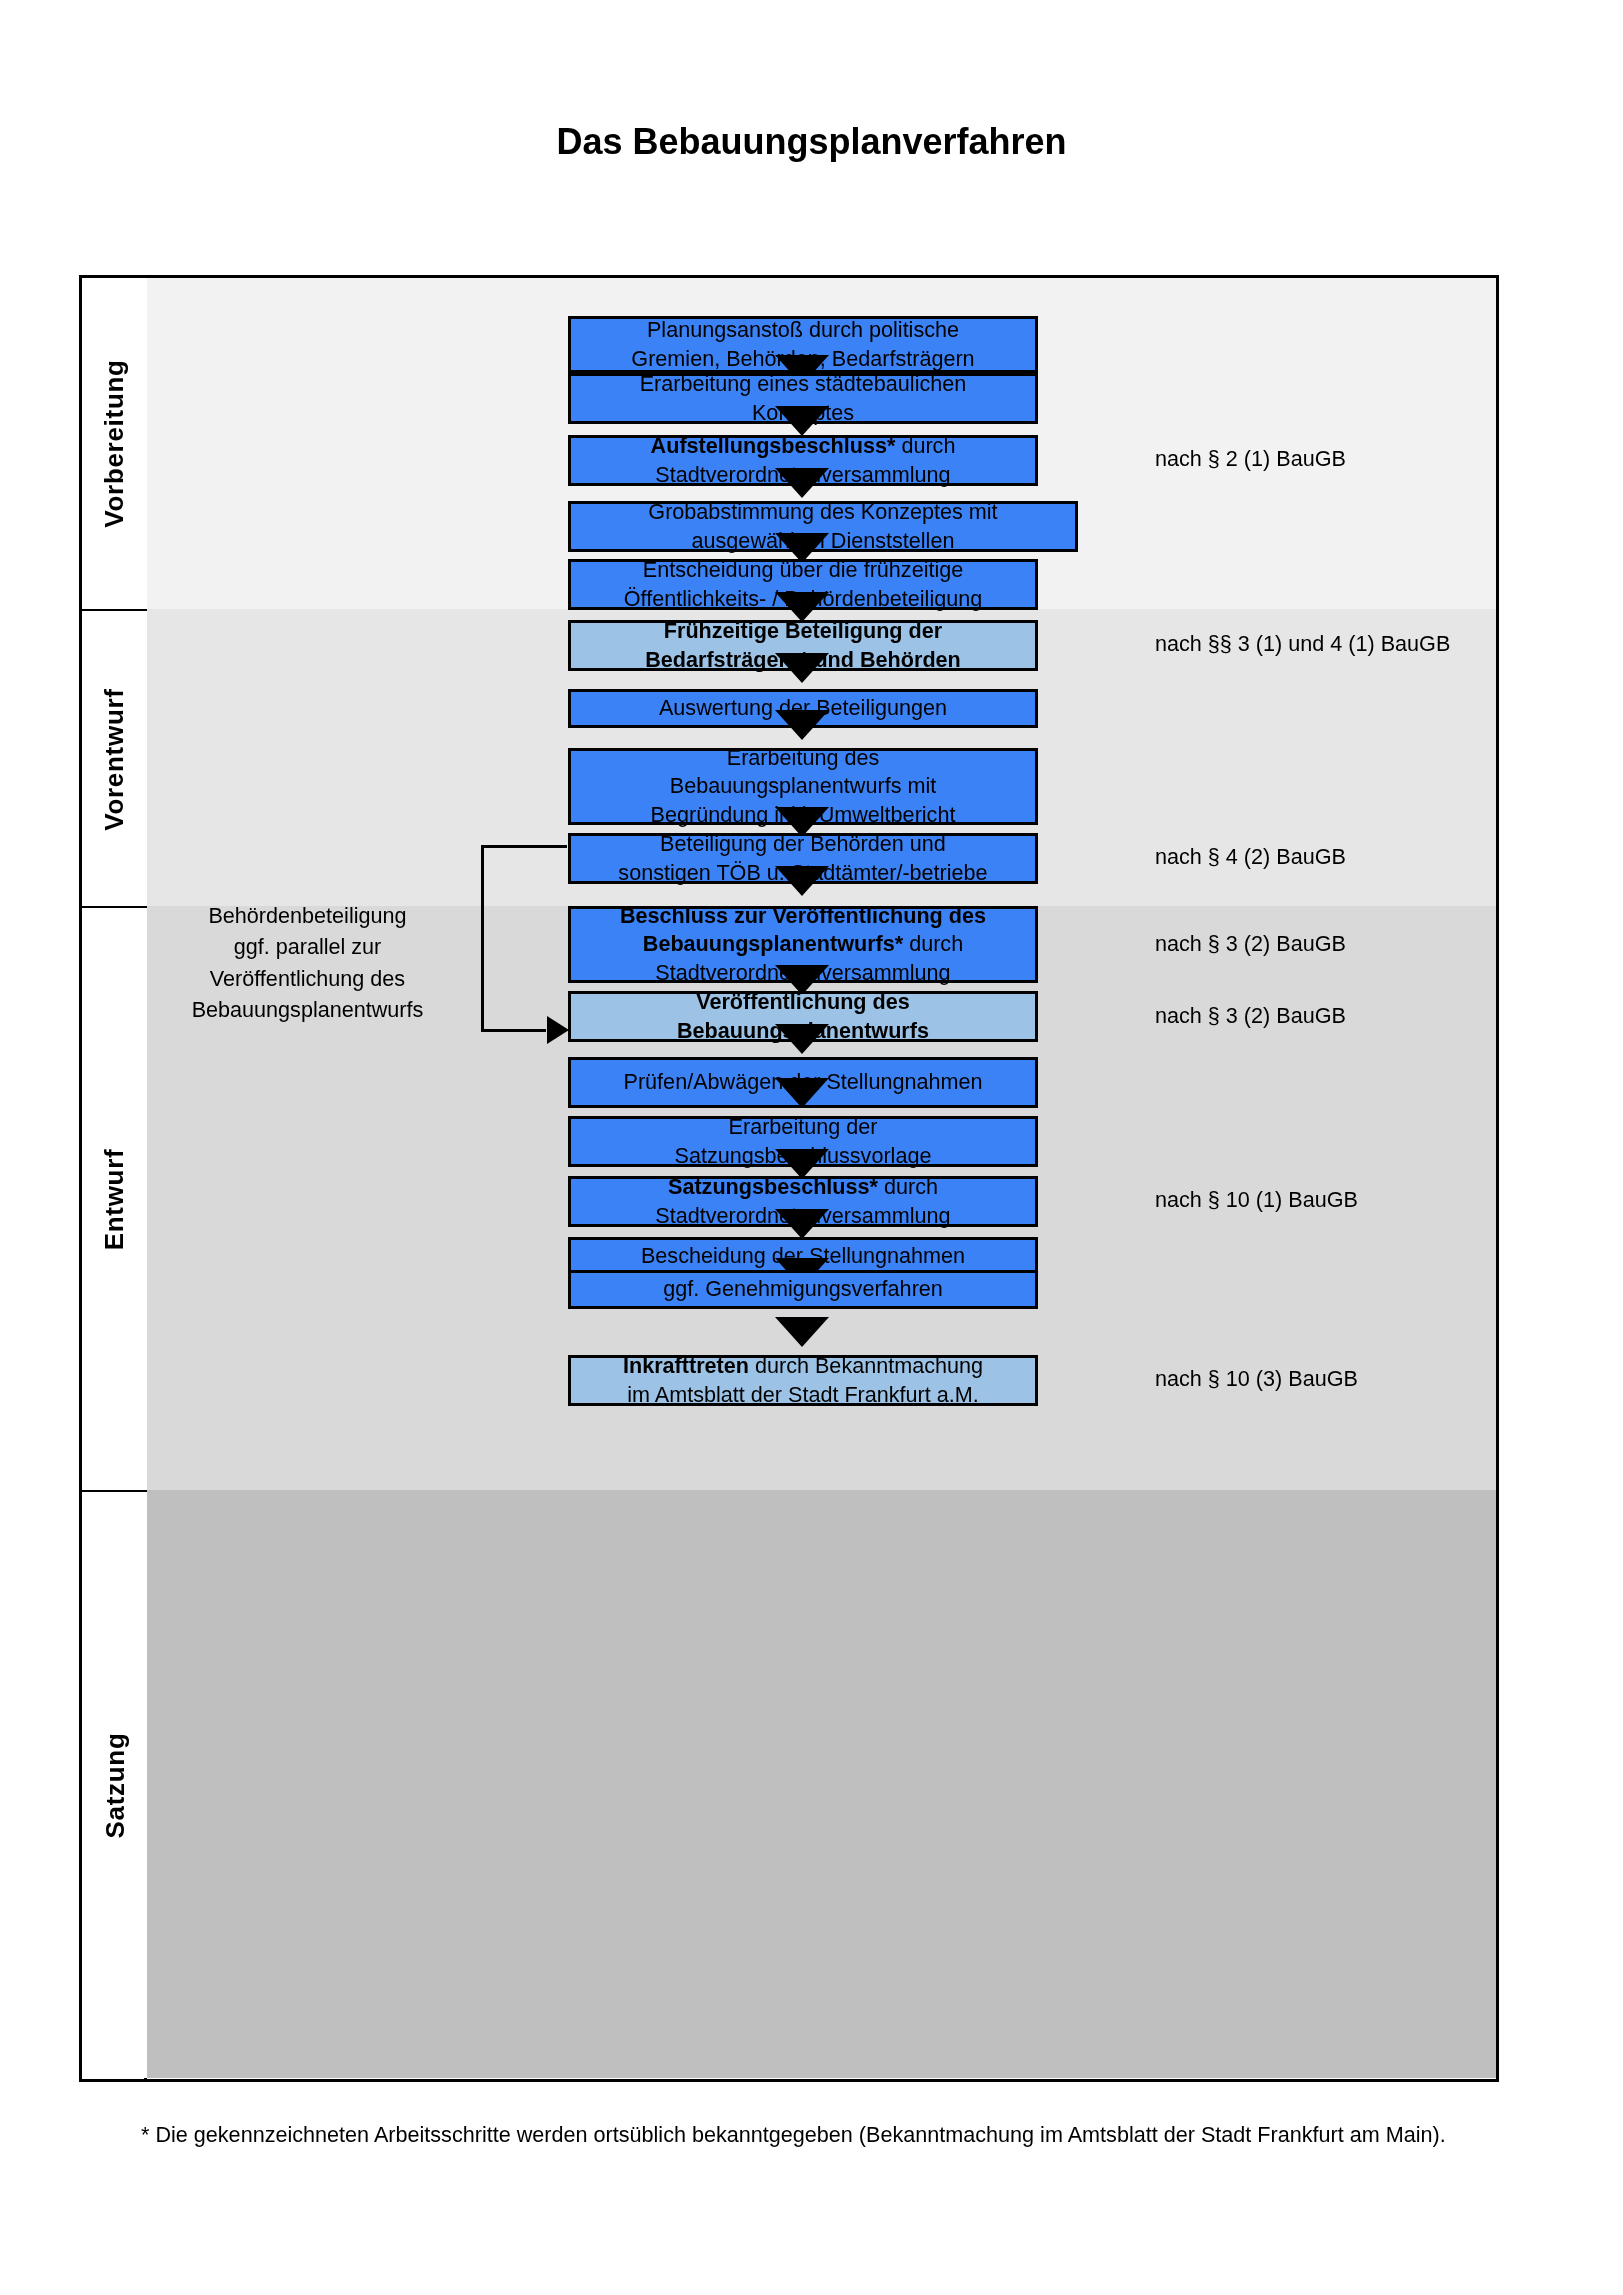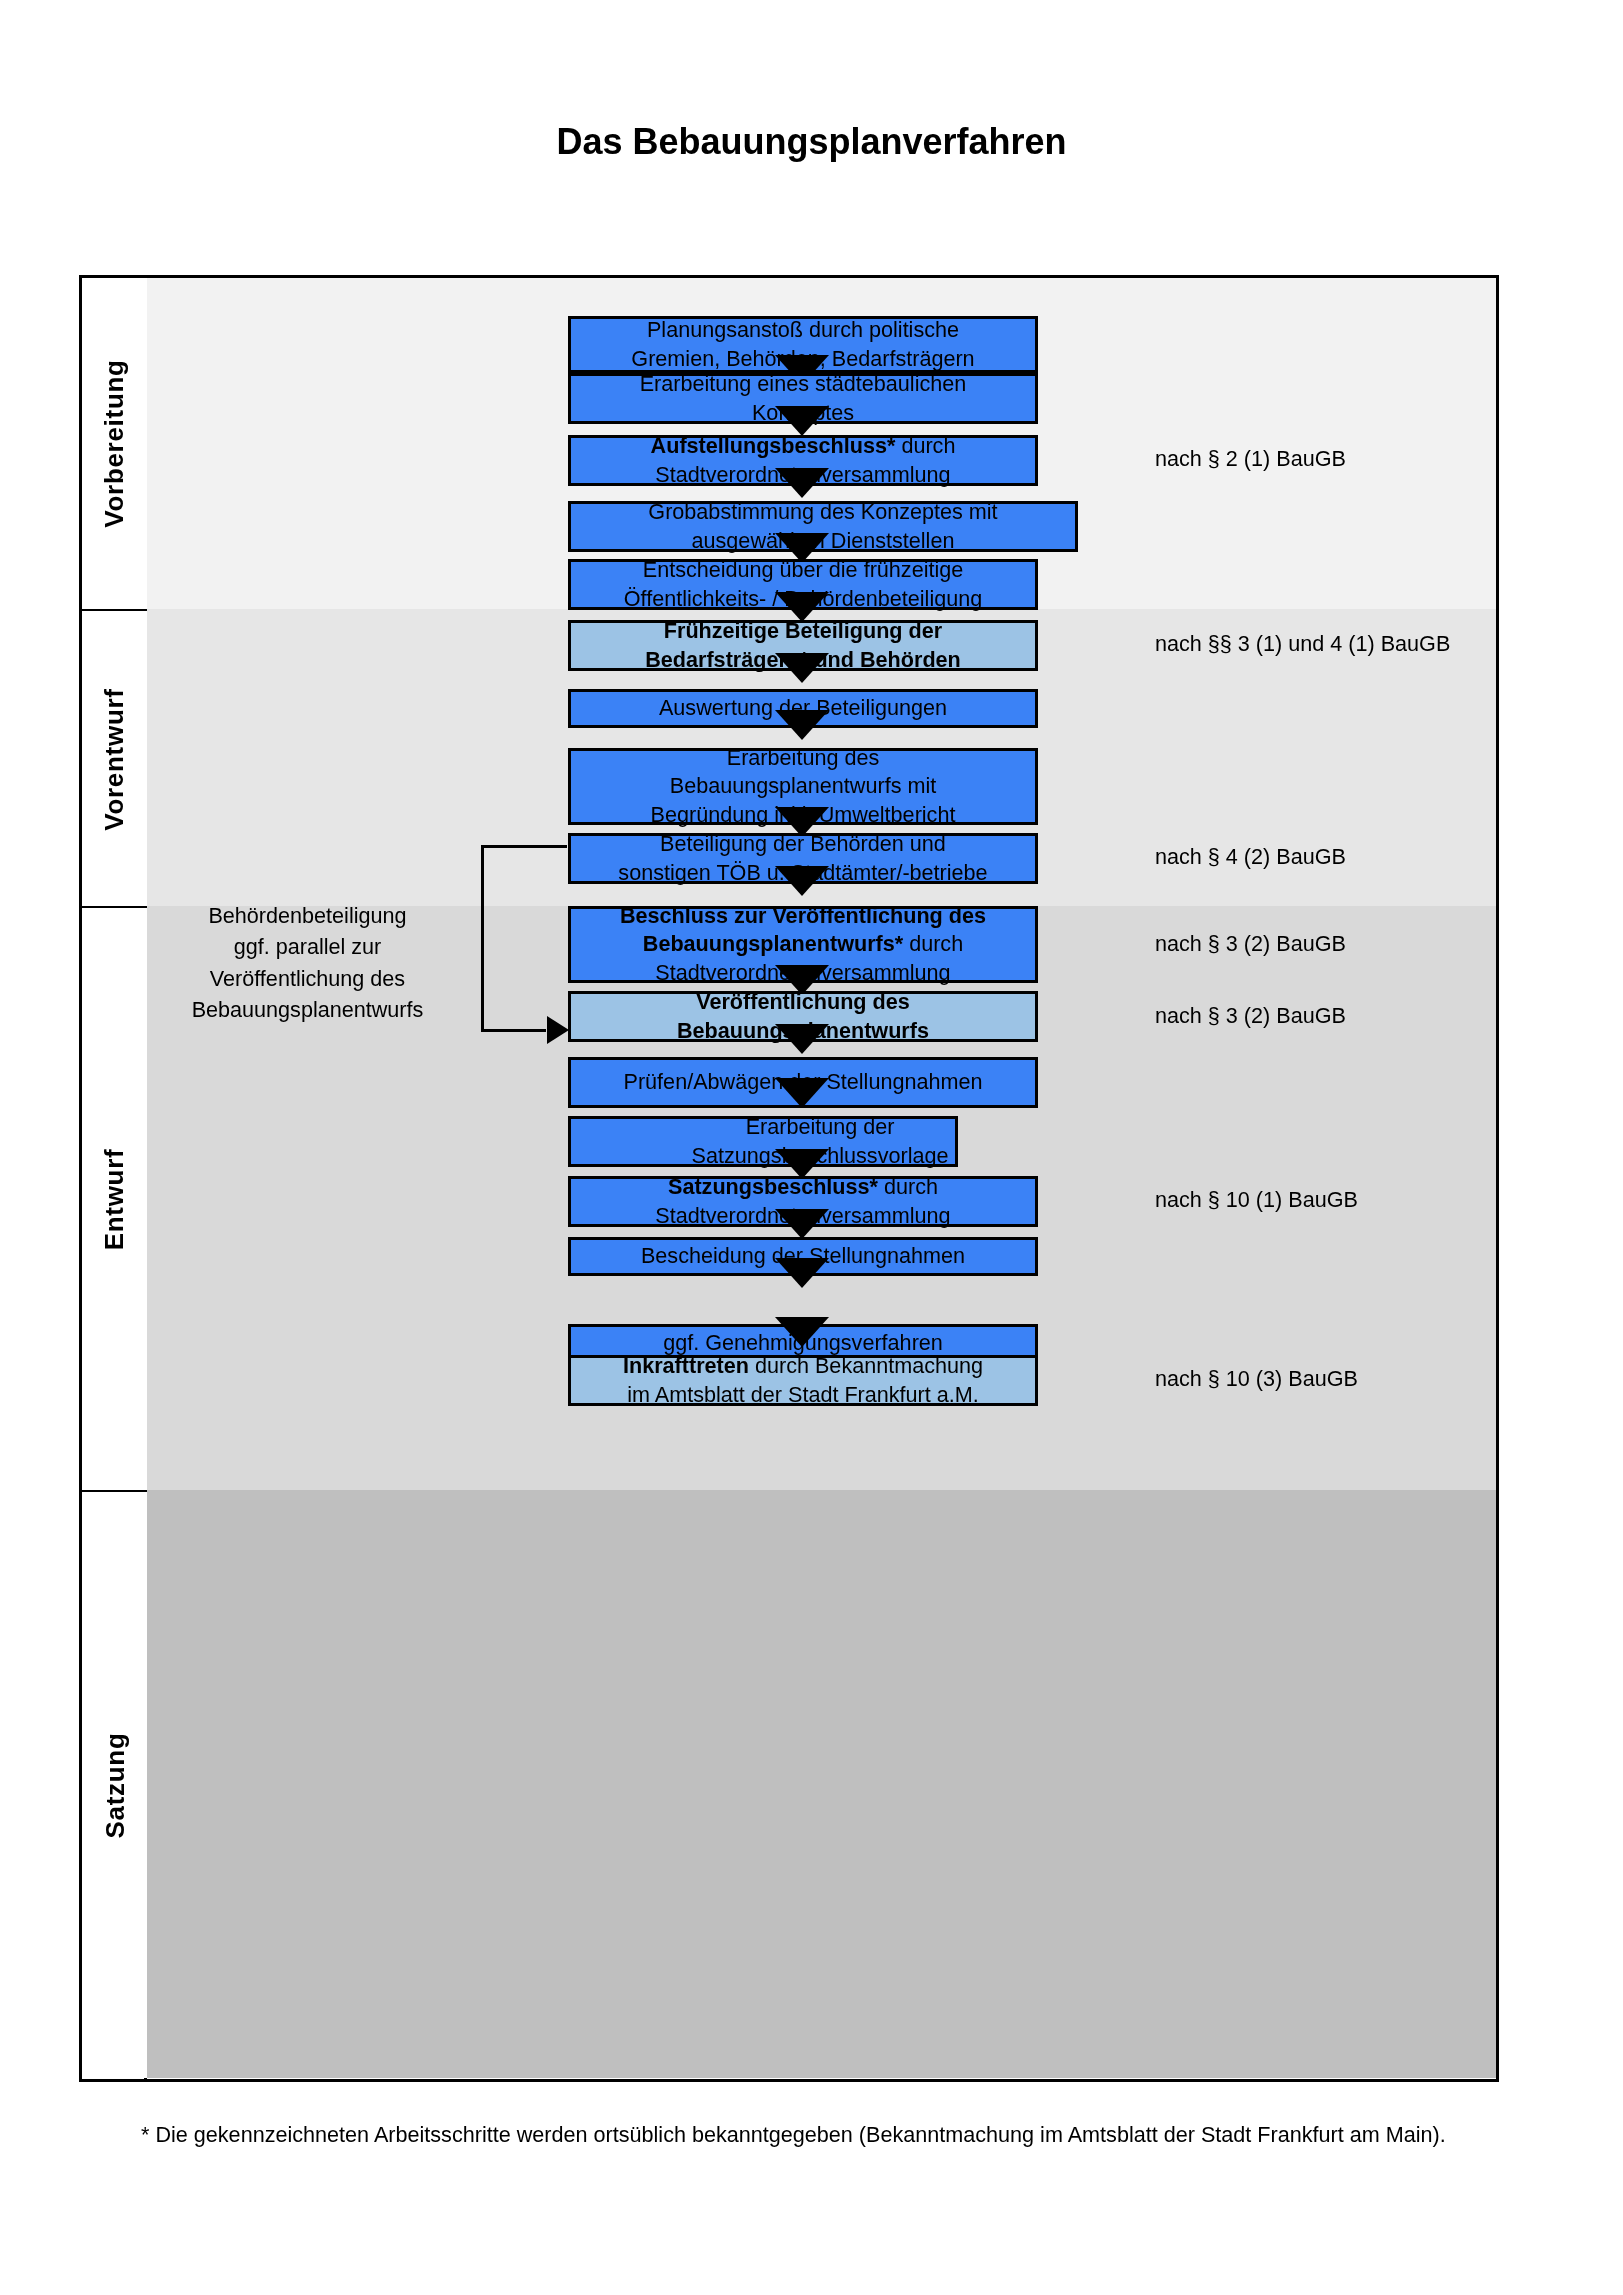--- a/index.html
+++ b/index.html
@@ -154,41 +154,41 @@
           <div><b>Bebauungsplanentwurfs</b></div>
         </div>
       </div>
       <div class="arrow-down" style="left: 693px; top: 746px;"></div>
       <div class="fbox" style="left: 486px; top: 779px; width: 470px; height: 51px;">
         <div>
           <div><span>Prüfen/Abwägen der Stellungnahmen</span></div>
         </div>
       </div>
       <div class="arrow-down" style="left: 693px; top: 800px;"></div>
-      <div class="fbox" style="left: 486px; top: 838px; width: 390px; height: 51px; justify-content: flex-end;">
+      <div class="fbox" style="left: 486px; top: 838px; width: 470px; height: 51px;">
         <div>
           <div><span>Erarbeitung der</span></div>
           <div><span>Satzungsbeschlussvorlage</span></div>
         </div>
       </div>
       <div class="arrow-down" style="left: 693px; top: 871px;"></div>
       <div class="fbox" style="left: 486px; top: 898px; width: 470px; height: 51px;">
         <div>
           <div><b>Satzungsbeschluss*</b><span> durch</span></div>
           <div><span>Stadtverordnetenversammlung</span></div>
         </div>
       </div>
       <div class="arrow-down" style="left: 693px; top: 931px;"></div>
       <div class="fbox" style="left: 486px; top: 959px; width: 470px; height: 39px;">
         <div>
           <div><span>Bescheidung der Stellungnahmen</span></div>
         </div>
       </div>
       <div class="arrow-down" style="left: 693px; top: 980px;"></div>
-      <div class="fbox" style="left: 486px; top: 1046px; width: 470px; height: 39px; text-align: center;">
+      <div class="fbox" style="left: 486px; top: 992px; width: 470px; height: 39px; text-align: center;">
         <div>
           <div><span>ggf. Genehmigungsverfahren</span></div>
         </div>
       </div>
       <div class="arrow-down" style="left: 693px; top: 1039px;"></div>
       <div class="fbox blue" style="left: 486px; top: 1077px; width: 470px; height: 51px;">
         <div>
           <div><b>Inkrafttreten</b><span> durch Bekanntmachung</span></div>
           <div><span>im Amtsblatt der Stadt Frankfurt a.M.</span></div>
         </div>

